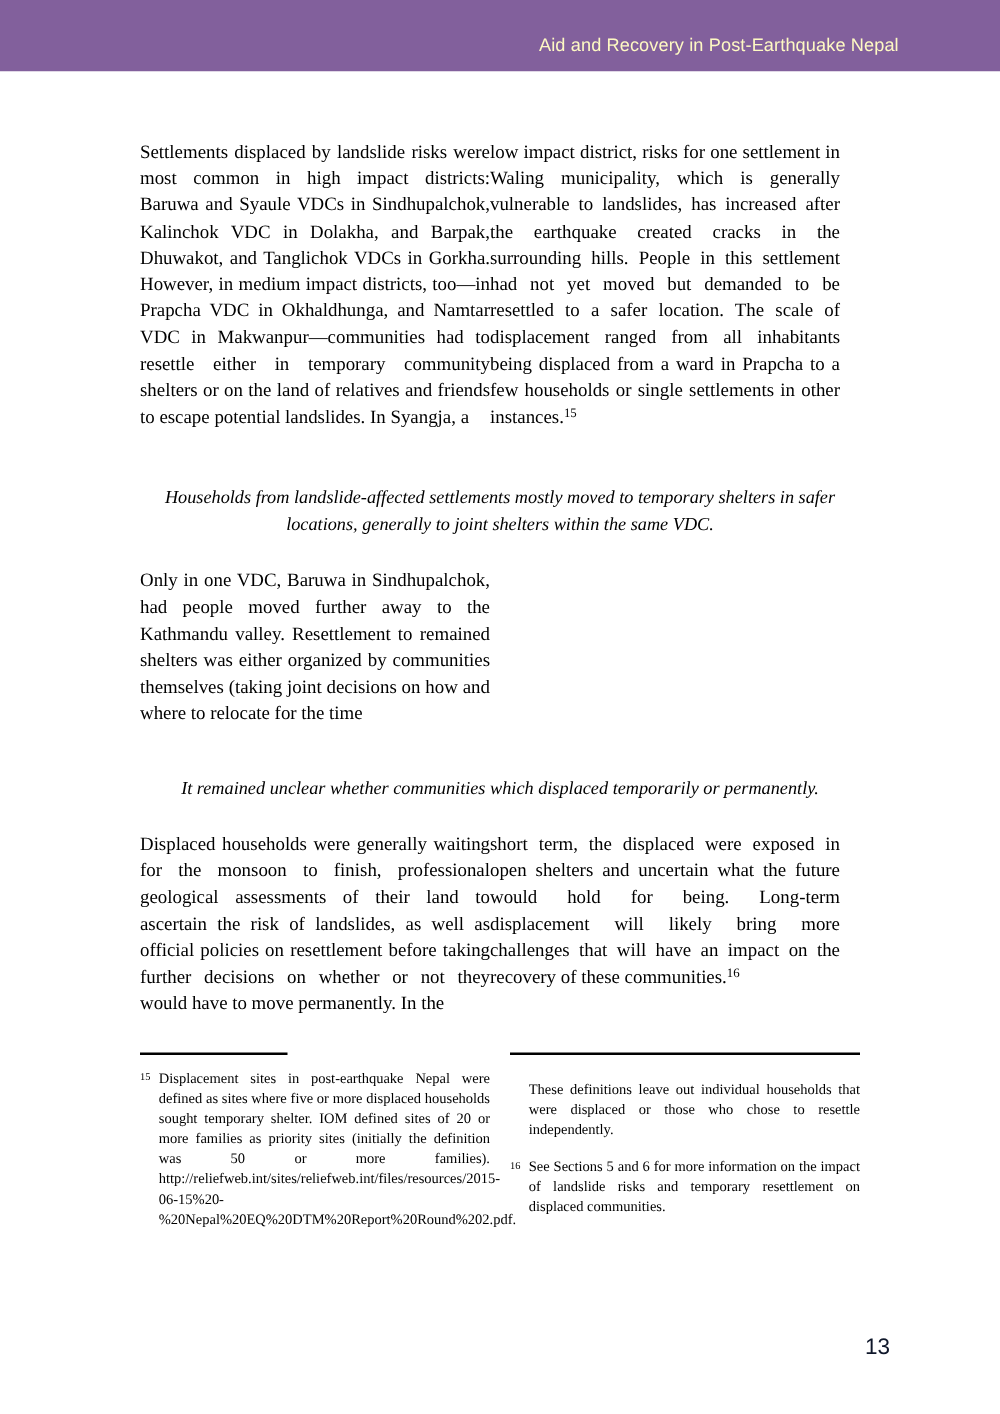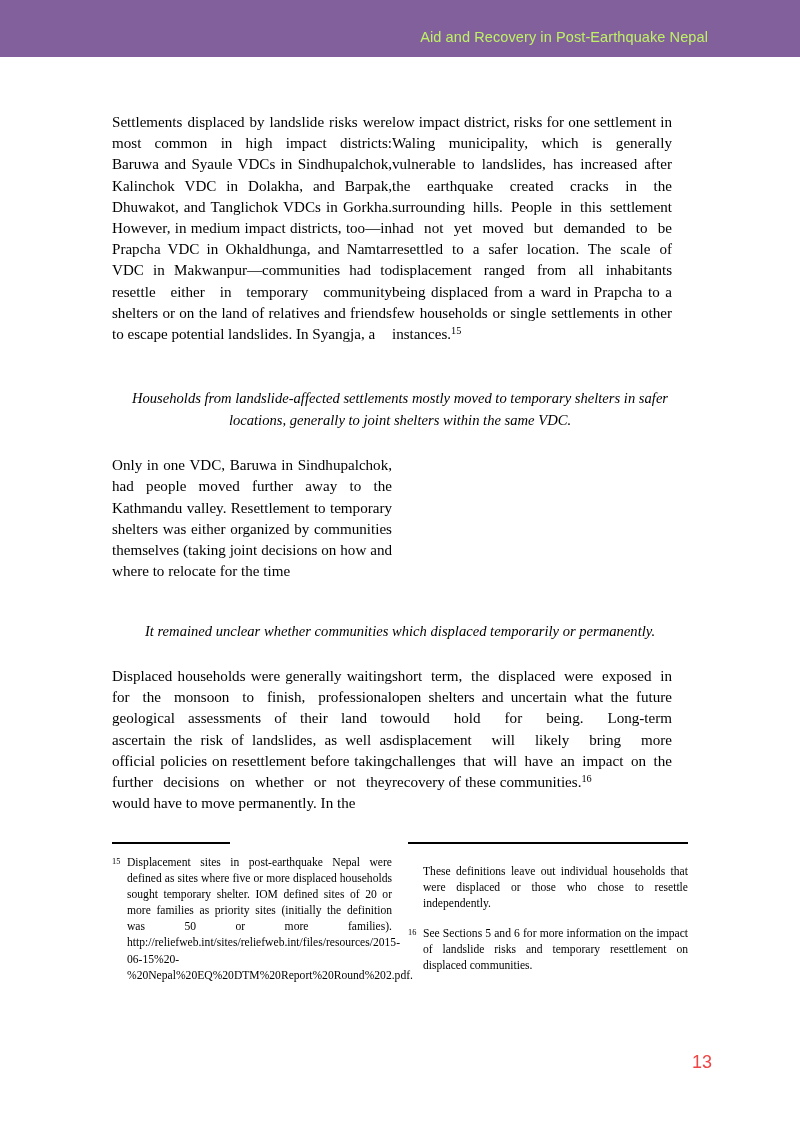--- a/index.html
+++ b/index.html
@@ -21,26 +21,26 @@
   .page-header {
     position: absolute;
     top: 0;
     left: 0;
     width: 800px;
     height: 57px;
     background: #82609c;
   }
   .page-header-title {
     position: absolute;
-    right: 92px;
+    right: 81px;
     top: 29px;
     font-family: "Liberation Sans", "DejaVu Sans", sans-serif;
     font-size: 14.5px;
     letter-spacing: 0.1px;
-    color: #bef264;
+    color: #fef9c3;
     white-space: nowrap;
   }
 
   
   .content {
     position: absolute;
     left: 112px;
     top: 112px;
     width: 576px;
   }
@@ -121,24 +121,24 @@
     top: -1px;
     font-size: 8.3px;
     vertical-align: super;
   }
   .fn-item.no-marker { padding-left: 15px; margin-top: 20px; }
 
   
   .page-number {
     position: absolute;
     right: 88px;
-    bottom: 58px;
+    bottom: 43px;
     font-family: "Liberation Sans", "DejaVu Sans", sans-serif;
     font-size: 18px;
-    color: #ef4444;
+    color: #0f172a;
   }
 </style>
 </head>
 <body>
 
 <div class="page-header">
   <div class="page-header-title">Aid and Recovery in Post-Earthquake Nepal</div>
 </div>
 
 <div class="content">
@@ -153,21 +153,21 @@
   </div>
 
   <div class="gap-after-para-1"></div>
 
   <p class="pull-quote">Households from landslide-affected settlements mostly moved to temporary shelters in safer locations, generally to joint shelters within the same VDC.</p>
 
   <div class="gap-after-quote-1"></div>
 
   <div class="two-col">
     <div class="col">
-      <p class="body">Only in one VDC, Baruwa in Sindhupalchok, had people moved further away to the Kathmandu valley. Resettlement to temporary shelters was either organized by communities themselves (taking joint decisions on how and where to relocate for the time</p>
+      <p class="body">Only in one VDC, Baruwa in Sindhupalchok, had people moved further away to the Kathmandu valley. Resettlement to remained shelters was either organized by communities themselves (taking joint decisions on how and where to relocate for the time</p>
     </div>
   </div>
 
   <div class="gap-after-para-2"></div>
 
   <p class="pull-quote">It remained unclear whether communities which displaced temporarily or permanently.</p>
 
   <div class="gap-after-quote-2"></div>
 
   <div class="two-col">

